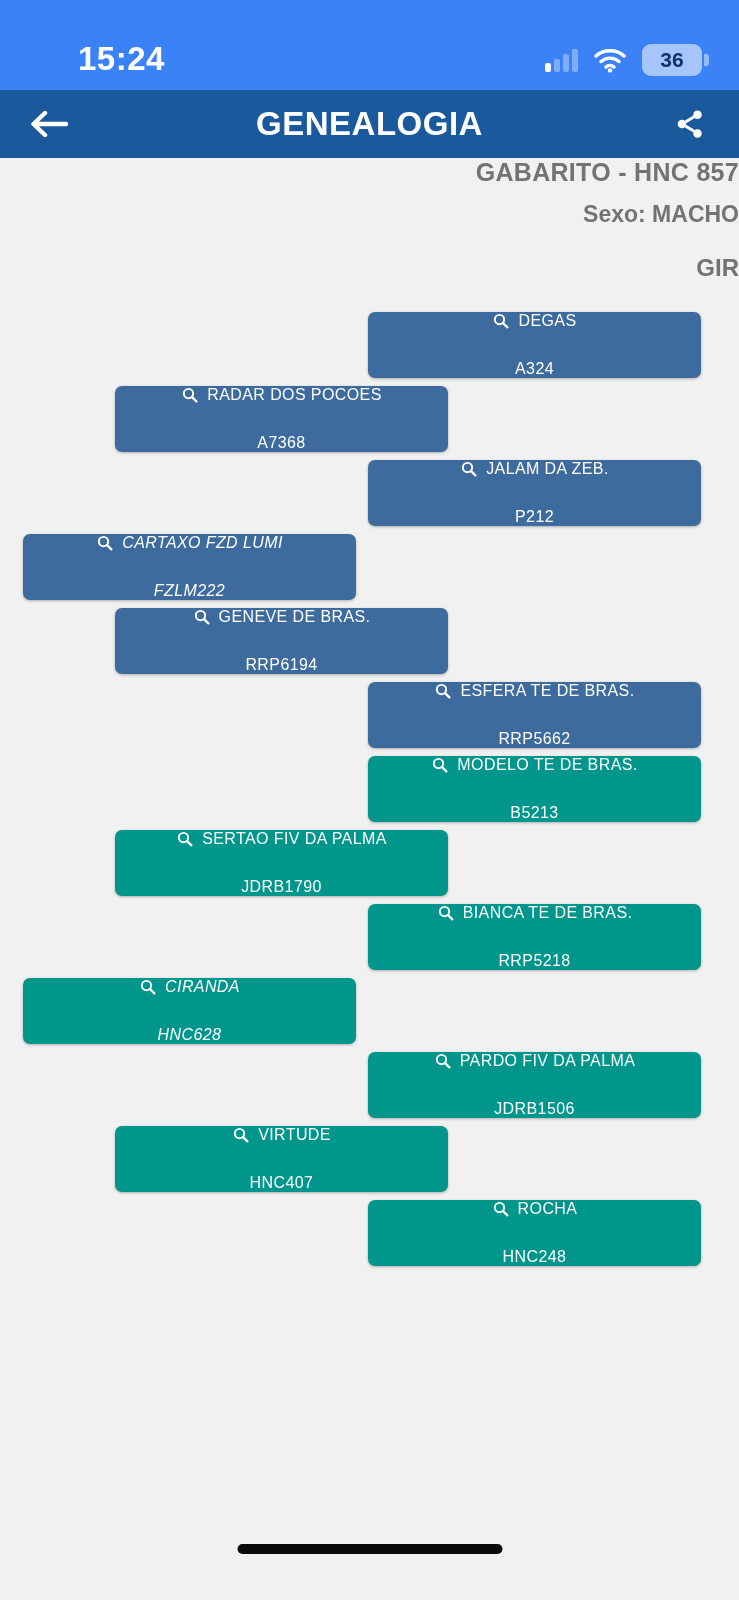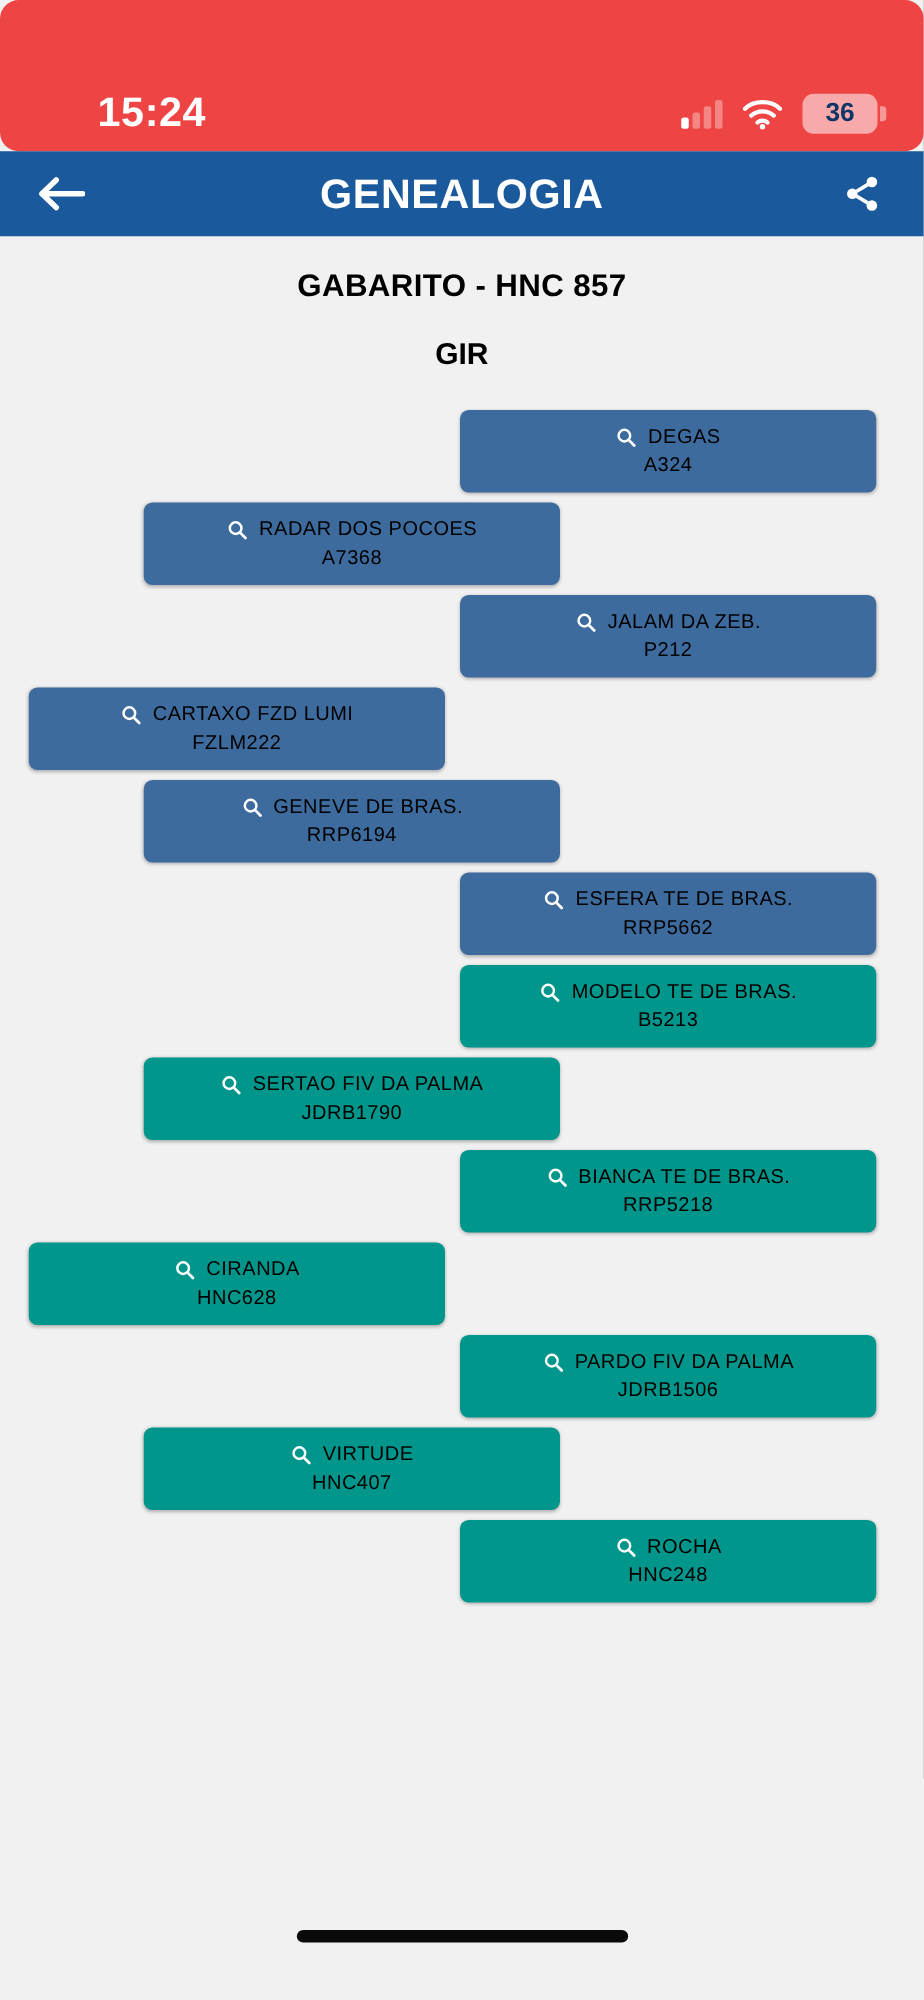--- a/index.html
+++ b/index.html
@@ -4,24 +4,23 @@
 <style>
   * { margin:0; padding:0; box-sizing:border-box; }
   body { font-family:"Liberation Sans", sans-serif; background:#555; }
   .phone {
     position:relative; width:739px; height:1600px;
     background:#f1f1f2; overflow:hidden; margin:0 auto;
   }
 
   
   .status-bar {
-    height:121px; background:#ef4444; color:#fff;
+    height:90px; background:#3b82f6; color:#fff;
     display:flex; align-items:flex-end; justify-content:space-between;
     padding:0 30px 12px 78px;
-    border-radius:15px;
   }
   .status-time { font-size:33px; font-weight:bold; letter-spacing:0.5px; }
   .status-icons { display:flex; align-items:center; gap:16px; padding-bottom:2px; }
   .signal { display:flex; align-items:flex-end; gap:3px; height:24px; }
   .signal span { width:6px; border-radius:2px; background:rgba(255,255,255,0.35); }
   .signal span:nth-child(1){ height:9px;  background:#fff; }
   .signal span:nth-child(2){ height:13px; }
   .signal span:nth-child(3){ height:18px; }
   .signal span:nth-child(4){ height:23px; }
   .battery { position:relative; display:flex; align-items:center; }
@@ -43,37 +42,37 @@
     padding:0 26px;
   }
   .nav-title {
     position:absolute; left:0; right:0; text-align:center;
     font-size:33px; font-weight:bold; letter-spacing:0.5px; pointer-events:none;
   }
   .icon-btn { width:46px; height:46px; display:flex; align-items:center;
     justify-content:center; cursor:pointer; z-index:2; }
 
   
-  .info { text-align:center; color:#000000; padding-top:26px; }
+  .info { text-align:right; color:#737373; }
   .info-title   { font-size:25px; font-weight:bold; letter-spacing:0.3px; }
   .info-sex     { font-size:23px; font-weight:bold; margin-top:14px; }
   .info-birth   { font-size:23px; font-weight:bold; margin-top:14px; }
   .info-breed   { font-size:24px; font-weight:bold; margin-top:26px; }
 
   
   .tree { margin-top:30px; }
   .node {
-    width:333px; height:66px; border-radius:7px; color:#000000;
-    display:flex; flex-direction:column; align-items:center; justify-content:center;
+    width:333px; height:66px; border-radius:7px; color:#ffffff;
+    display:flex; flex-direction:column; align-items:center; justify-content:space-between;
     gap:5px; margin-bottom:8px; cursor:pointer;
     box-shadow:0 1px 3px rgba(0,0,0,0.28);
   }
   .node.sire { background:#3e6b9d; }
   .node.dam  { background:#00968b; }
-  .node.l1 { margin-left:23px; }
+  .node.l1 { margin-left:23px;font-style:italic; }
   .node.l2 { margin-left:115px; }
   .node.l3 { margin-left:368px; }
   .node-name-row { display:flex; align-items:center; gap:8px;
     font-size:16px; letter-spacing:0.4px; }
   .node-id { font-size:16px; letter-spacing:0.4px; }
   .search-svg { width:18px; height:18px; display:block; }
 
   
   .home-indicator {
     position:absolute; left:50%; transform:translateX(-50%);
@@ -123,20 +122,21 @@
         <circle cx="5.5" cy="12" r="3.4" fill="#fff"></circle>
         <circle cx="18" cy="19.5" r="3.4" fill="#fff"></circle>
         <line x1="8.3" y1="10.4" x2="15.3" y2="6.2" stroke="#fff" stroke-width="2.4"></line>
         <line x1="8.3" y1="13.6" x2="15.3" y2="17.8" stroke="#fff" stroke-width="2.4"></line>
       </svg>
     </div>
   </div>
 
   <div class="info">
     <div class="info-title">GABARITO - HNC 857</div>
+    <div class="info-sex">Sexo: MACHO</div>
     <div class="info-breed">GIR</div>
   </div>
 
   <div class="tree">
 
     <div class="node sire l3">
       <div class="node-name-row">
           <svg class="search-svg" viewBox="0 0 24 24">
             <circle cx="10" cy="10" r="6.2" stroke="#fff" stroke-width="2.6" fill="none"></circle>
             <line x1="14.8" y1="14.8" x2="20.5" y2="20.5" stroke="#fff" stroke-width="3" stroke-linecap="round"></line>

